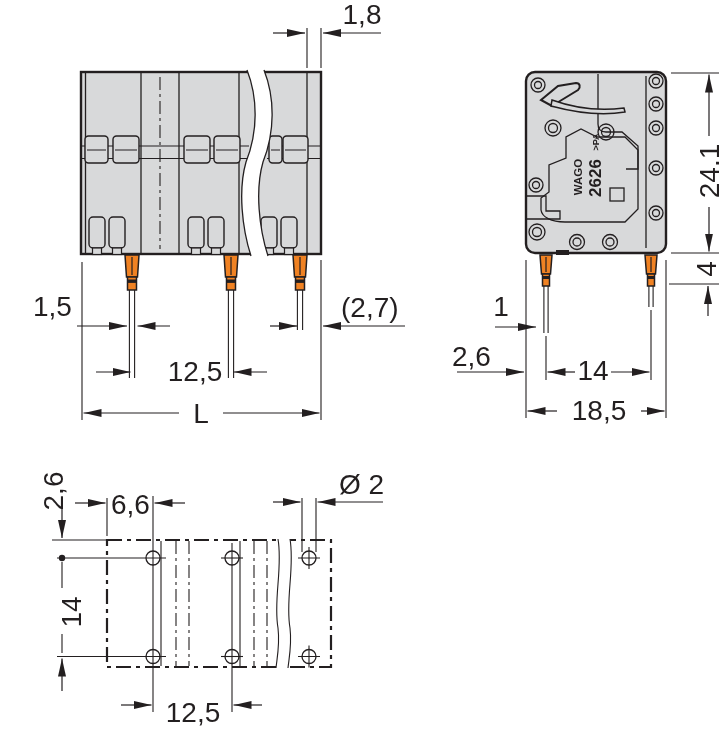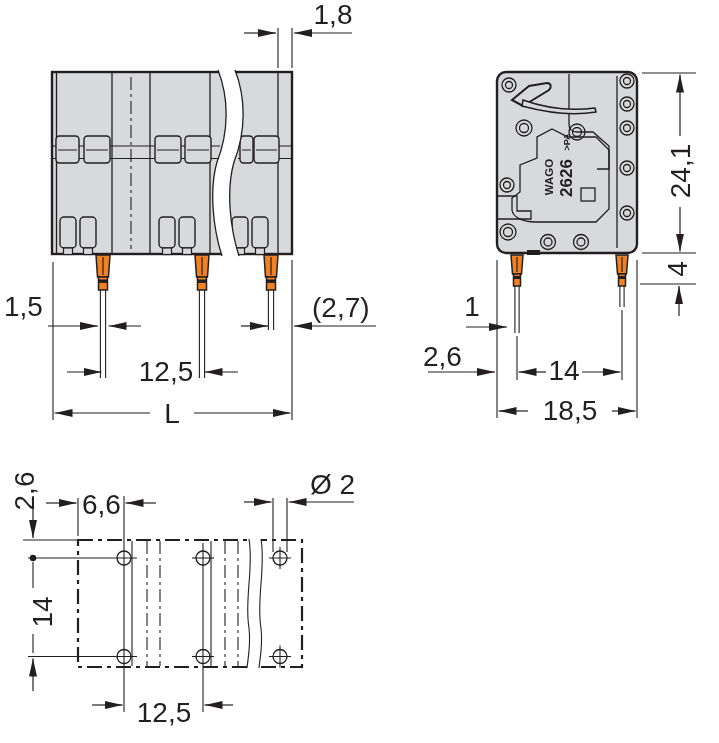--- a/index.html
+++ b/index.html
@@ -1,16 +1,16 @@
 <!DOCTYPE html>
 <html style="--body: #d8d9da; --pin: #f08223; --line: #231f20; --bg: #ffffff;"><head>
 <meta charset="utf-8">
 <style>
   html,body{margin:0;padding:0;background:#fff;}
-  .page{width:650px;height:743px;position:relative;background:var(--bg,#fff);}
+  .page{width:650px;height:743px;position:relative;background:var(--bg,#fff);padding-left:29px;}
   svg{display:block;}
   .outline{fill:var(--body);stroke:var(--line);stroke-width:2.4;}
   .thin{stroke:var(--line);stroke-width:1.3;fill:none;}
   .thin1{stroke:var(--line);stroke-width:1.1;fill:none;}
   .chain{stroke-dasharray:13 4 3 4;}
   .chain2{stroke-dasharray:15 5 4 5;}
   .slot{fill:var(--body);stroke:var(--line);stroke-width:1.4;}
   .slot-open{fill:none;stroke:var(--line);stroke-width:1.4;}
   .foot{fill:var(--body);stroke:var(--line);stroke-width:1.2;}
   .orange{fill:var(--pin);stroke:var(--line);stroke-width:1.5;}

